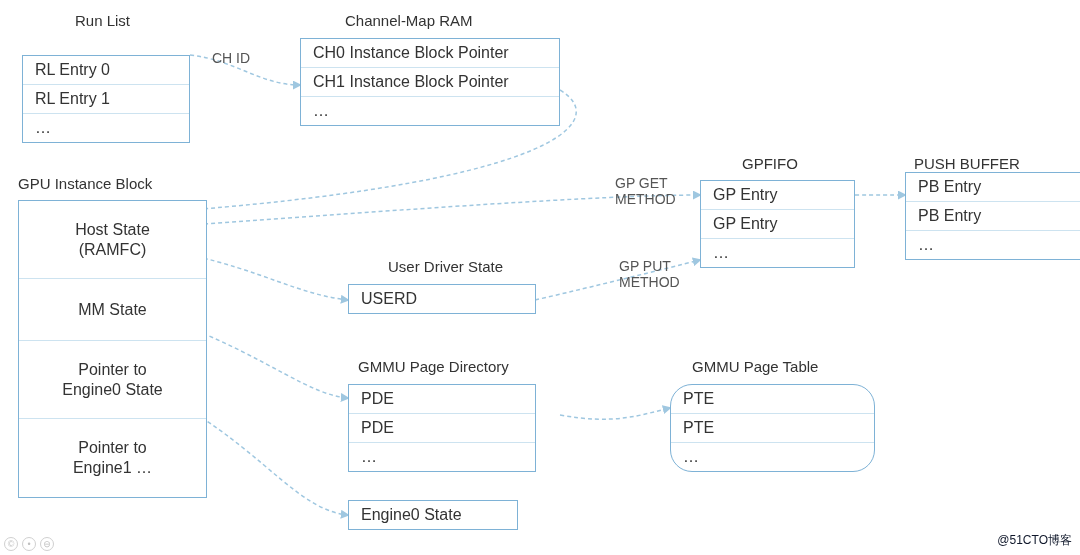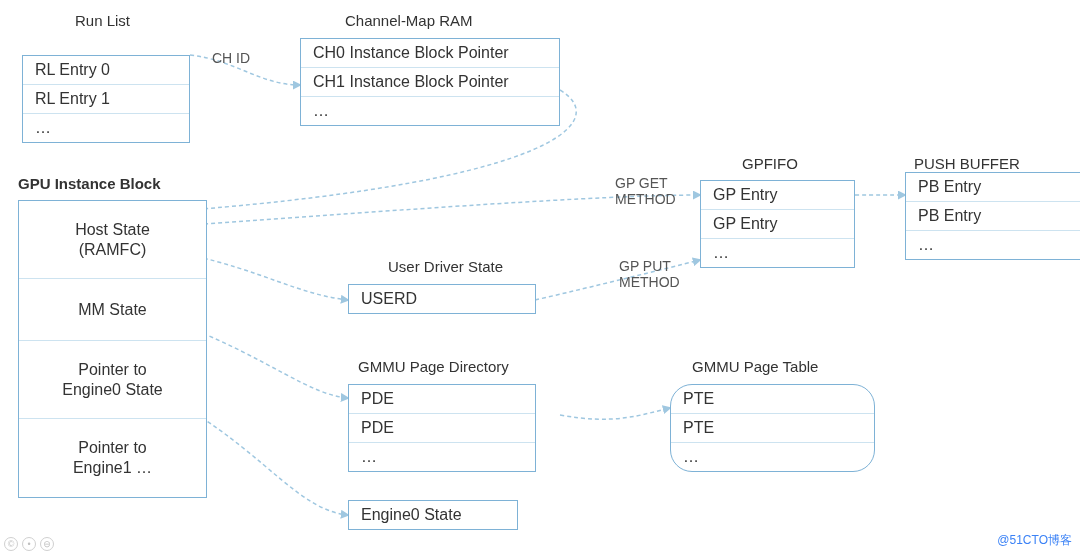--- a/index.html
+++ b/index.html
@@ -45,21 +45,21 @@
       position: absolute;
       left: 0; top: 0;
       width: 1080px; height: 555px;
       pointer-events: none;
     }
     .watermark {
       position: absolute;
       right: 8px;
       bottom: 6px;
       font-size: 12px;
-      color: #3b82f6;
+      color: #0f172a;
     }
     .footer-icons {
       position: absolute;
       left: 4px;
       bottom: 4px;
       display: flex;
       gap: 4px;
     }
     .footer-icons span {
       width: 14px; height: 14px;
@@ -110,21 +110,21 @@
 <div class="table-box" style="left:300px; top:38px; width:260px;">
   <div class="row">CH0 Instance Block Pointer</div>
   <div class="row">CH1 Instance Block Pointer</div>
   <div class="row">…</div>
 </div>
 
 <div class="edge-label" style="left:212px; top:50px;">CH ID</div>
 <div class="edge-label" style="left:615px; top:175px; text-align:left;">GP GET<br>METHOD</div>
 <div class="edge-label" style="left:619px; top:258px; text-align:left;">GP PUT<br>METHOD</div>
 
-<div class="table-title" style="left:18px; top:175px;font-weight:bold;">GPU Instance Block</div>
+<div class="table-title" style="left:18px; top:175px;">GPU Instance Block</div>
 <div class="table-box" style="left:18px; top:200px; width:189px;">
   <div class="row multi" style="height:78px; display:flex; align-items:center; justify-content:center;">Host State<br>(RAMFC)</div>
   <div class="row multi" style="height:62px; display:flex; align-items:center; justify-content:center;">MM State</div>
   <div class="row multi" style="height:78px; display:flex; align-items:center; justify-content:center;">Pointer to<br>Engine0 State</div>
   <div class="row multi" style="height:78px; display:flex; align-items:center; justify-content:center;">Pointer to<br>Engine1 …</div>
 </div>
 
 <div class="table-title" style="left:388px; top:258px;">User Driver State</div>
 <div class="table-box" style="left:348px; top:284px; width:188px;">
   <div class="row center">USERD</div>

